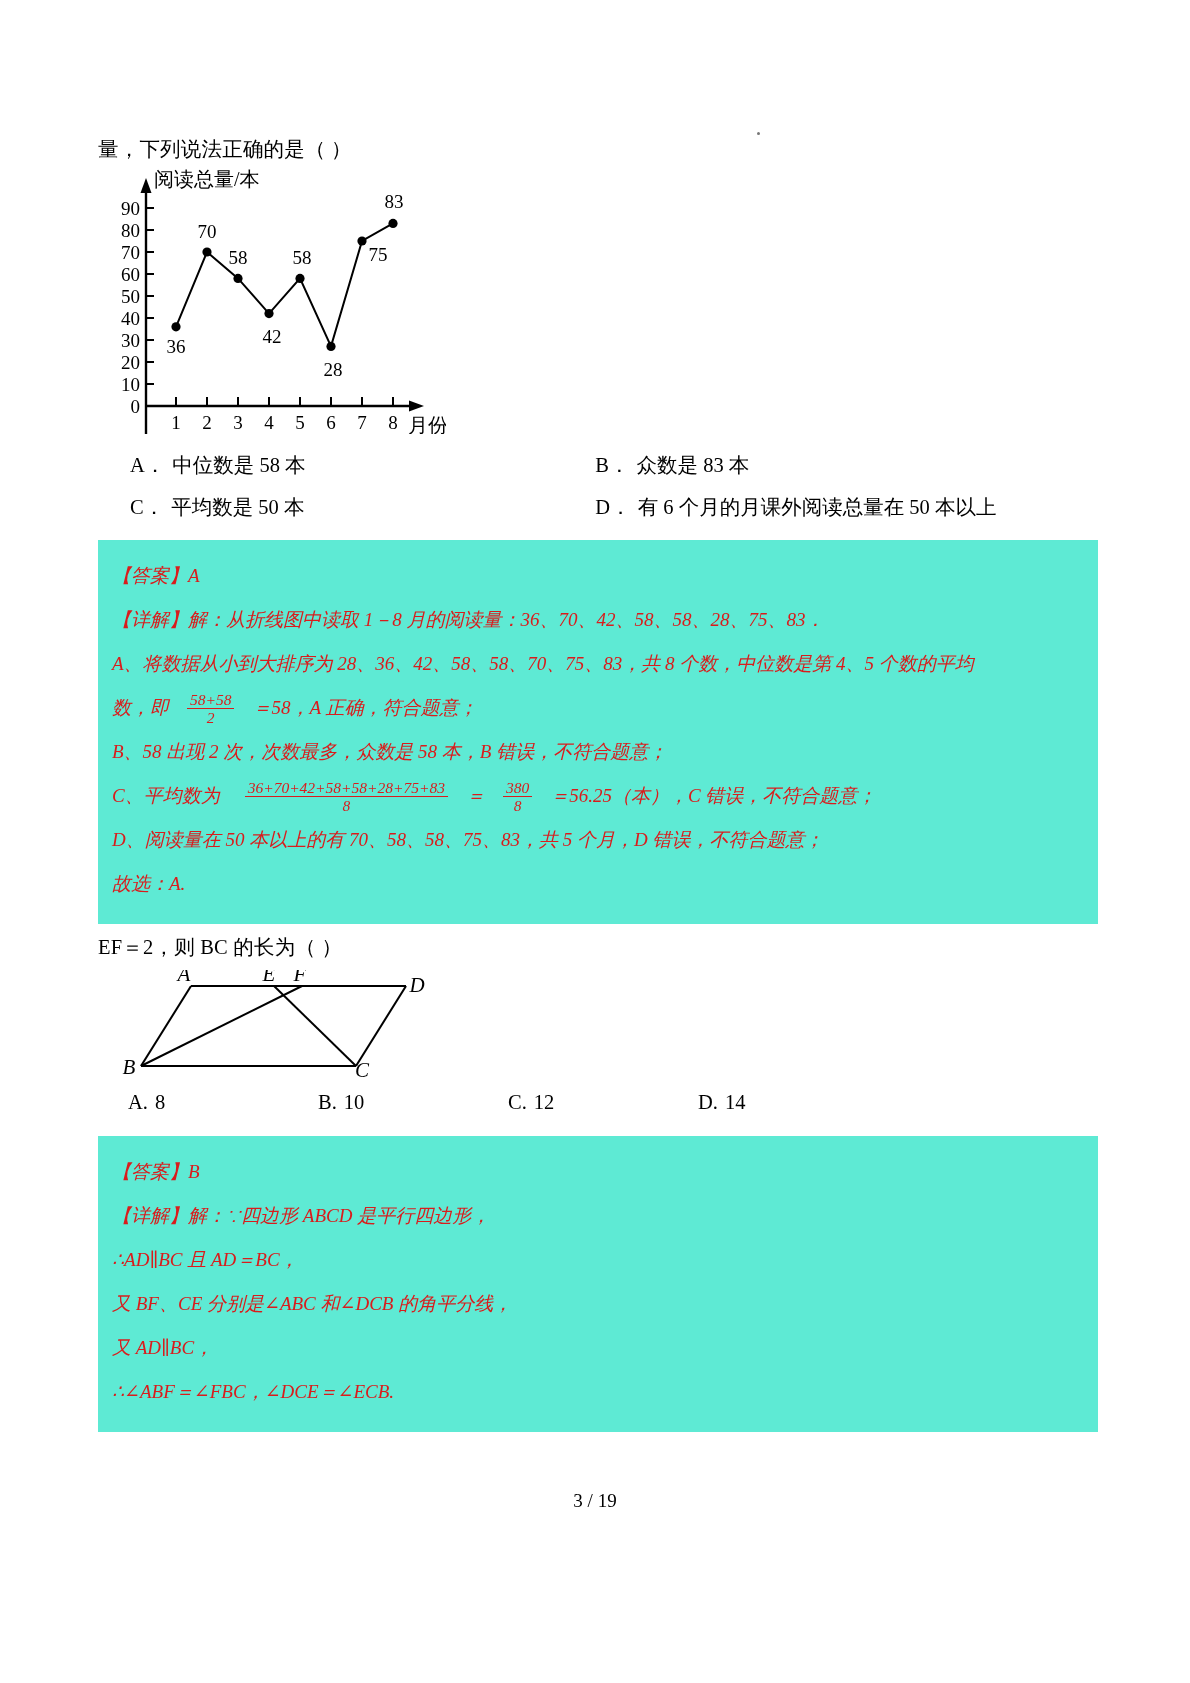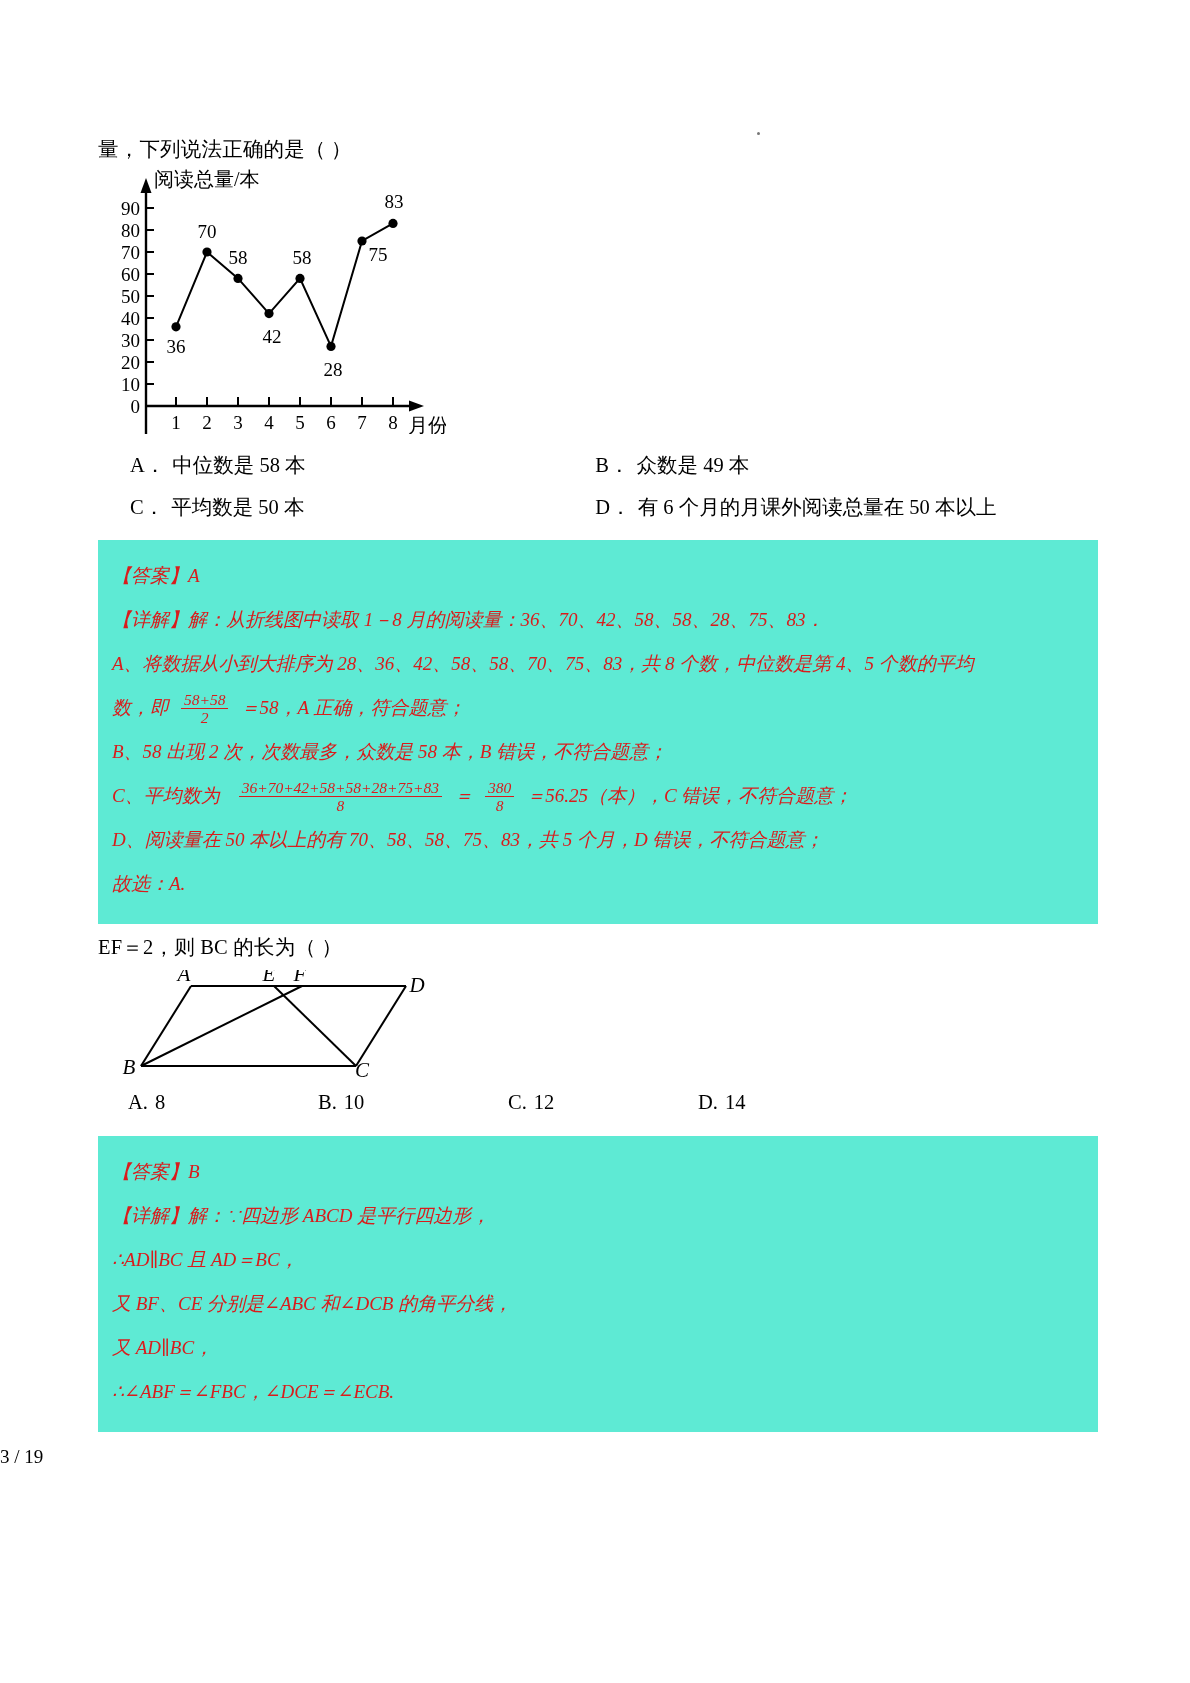--- a/index.html
+++ b/index.html
@@ -67,21 +67,21 @@
   .ansblock .row { white-space: nowrap; }
   .tag { font-weight: normal; }
 
   
   .frac {
     display: inline-block;
     vertical-align: middle;
     text-align: center;
     font-size: 15.5px;
     line-height: 1.12;
-    margin: 0 12px;
+    margin: 0 18px;
     position: relative;
     top: -1px;
   }
   .frac .num { display: block; padding: 0 3px; }
   .frac .den { display: block; border-top: 1.4px solid #d91c1c; padding: 0 3px; }
 
   
   .geo-wrap {
     position: relative;
     width: 330px;
@@ -95,22 +95,23 @@
     font-size: 20.5px;
     line-height: 40px;
     padding-left: 30px;
   }
   .choices7 > div { width: 190px; }
 
   
   .footer {
     position: absolute;
     left: 0;
-    top: 1446px;
+    top: 1490px;
     width: 1190px;
+    text-align: center;
     font-size: 19px;
     color: #000;
   }
   .dot-mark {
     position: absolute;
     left: 757px;
     top: 132px;
     width: 3px; height: 3px;
     background: #777;
     border-radius: 50%;
@@ -213,21 +214,21 @@
           <text x="288" y="42">83</text>
         </g>
       </svg>
     </div>
 
     <div class="opt-row" style="margin-top:8px">
       <div class="opt-col">
         <span>A．</span><span class="sp"></span><span>中位数是 58 本</span>
       </div>
       <div class="opt-col b">
-        <span>B．</span><span class="sp"></span><span>众数是 49 本</span>
+        <span>B．</span><span class="sp"></span><span>众数是 83 本</span>
       </div>
     </div>
 
     <div class="opt-row">
       <div class="opt-col">
         <span>C．</span><span class="sp"></span><span>平均数是 50 本</span>
       </div>
       <div class="opt-col b">
         <span>D．</span><span class="sp"></span><span>有 6 个月的月课外阅读总量在 50 本以上</span>
       </div>

